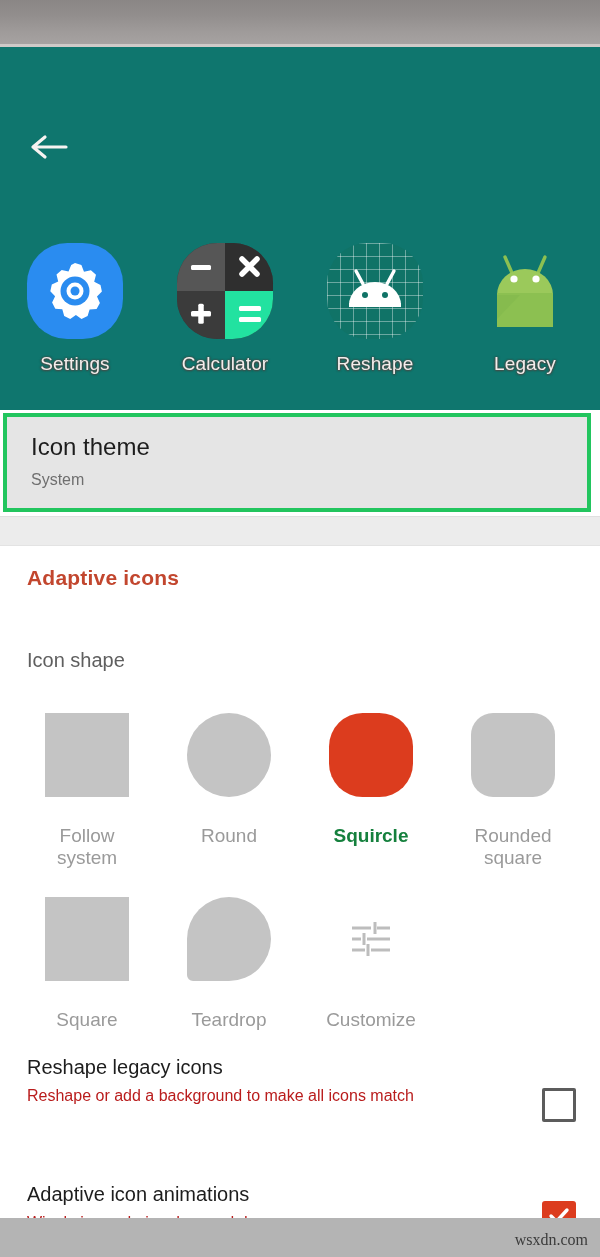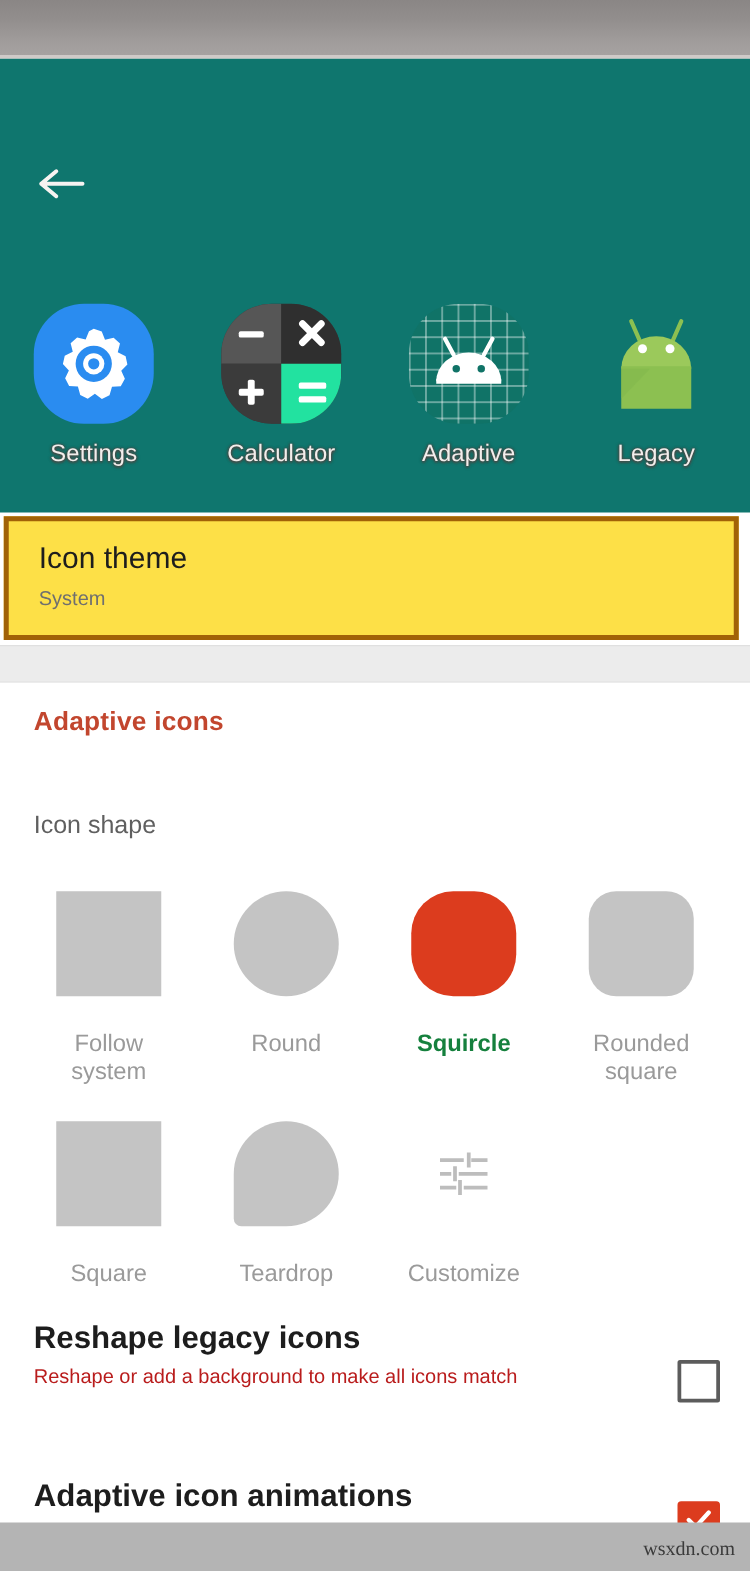--- a/index.html
+++ b/index.html
@@ -111,22 +111,22 @@
     background-size: 13px 13px;
   }
   .ic-adaptive svg { position:absolute; left:0; top:0; }
 
   
   .theme-card {
     position: absolute;
     top: 413px; left: 3px;
     width: 588px;
     height: 99px;
-    background: #fde047;
-    border: 4px solid #a16207;
+    background: #e5e5e5;
+    border: 4px solid #22c55e;
     box-sizing: border-box;
   }
   .theme-title {
     position: absolute;
     left: 24px; top: 16px;
     font-size: 24px;
     color: #1d1d1d;
   }
   .theme-sub {
     position: absolute;
@@ -203,24 +203,23 @@
 
   .shape-row.row2 { margin-top: 28px; }
 
   
   .pref-row {
     position: absolute;
     left: 0; width: 600px;
   }
   .pref-text { position: absolute; left: 27px; width: 440px; }
   .pref-title {
-    font-size: 25px;
+    font-size: 20px;
     color: #1d1d1d;
     line-height: 1.18;
-    font-weight: bold;
   }
   .pref-sub {
     margin-top: 6px;
     font-size: 16px;
     color: #b91c1c;
     line-height: 1.22;
   }
   .checkbox {
     position: absolute;
     right: 24px;
@@ -325,21 +324,21 @@
                 <line x1="29" y1="28" x2="36" y2="41"></line>
                 <line x1="67" y1="28" x2="60" y2="41"></line>
               </g>
               <path d="M22 62 a26 23 0 0 1 52 0 z" fill="#ffffff"></path>
               <rect x="22" y="60" width="52" height="4" fill="#ffffff"></rect>
               <circle cx="38" cy="52" r="3" fill="#107367"></circle>
               <circle cx="58" cy="52" r="3" fill="#107367"></circle>
             </svg>
           </div>
         </div>
-        <div class="app-label">Adaptive</div>
+        <div class="app-label">Reshape</div>
       </div>
 
       <div class="app-cell">
         <div class="app-glyph">
           <svg width="96" height="96" viewBox="0 0 96 96">
             <g stroke="#8cc051" stroke-width="3.4" stroke-linecap="round">
               <line x1="28" y1="14" x2="35" y2="30"></line>
               <line x1="68" y1="14" x2="61" y2="30"></line>
             </g>
             <path d="M20 52 a28 26 0 0 1 56 0 z" fill="#9bc95b"></path>

